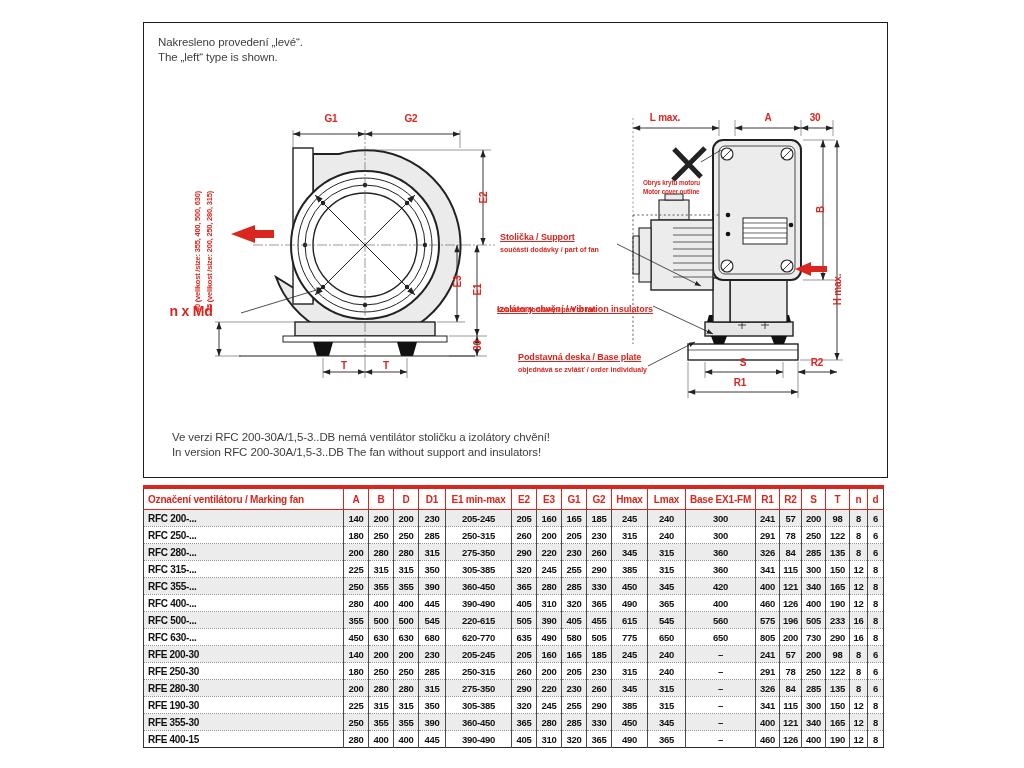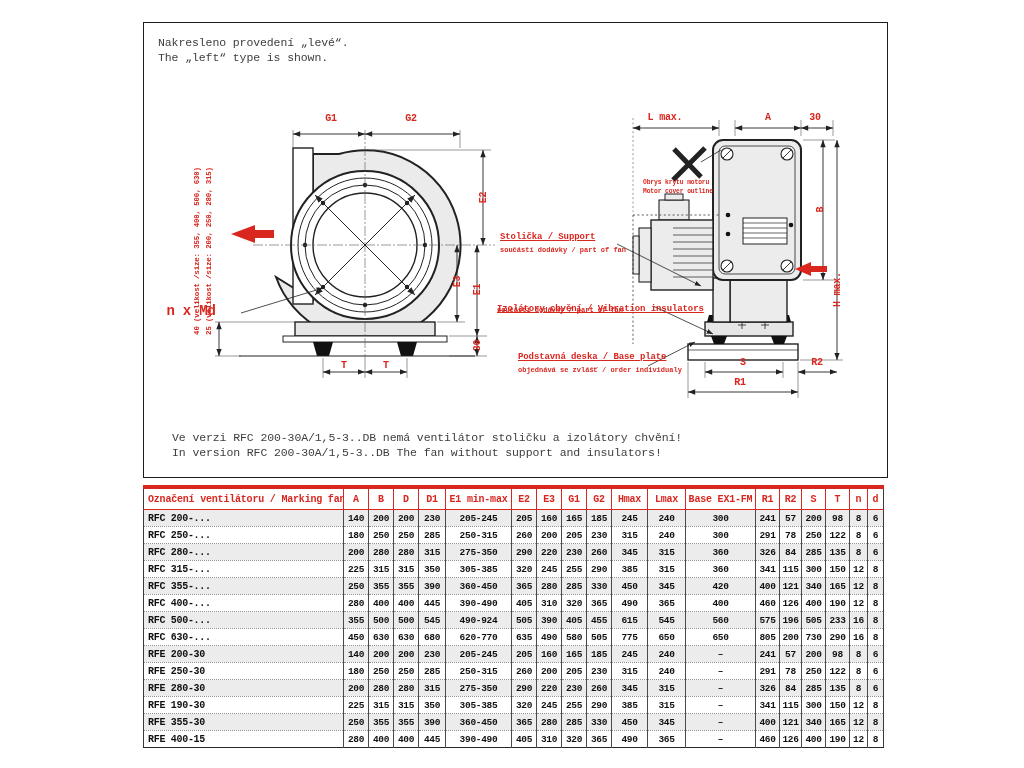--- a/index.html
+++ b/index.html
@@ -1,17 +1,17 @@
 <!DOCTYPE html>
 <html><head>
 <meta charset="utf-8">
 <style>
   html,body{margin:0;padding:0;background:#fff;}
   #page{position:relative;width:921px;height:768px;background:#fff;overflow:hidden;
-        font-family:Liberation Mono, monospace;padding-left:28px;}
+        font-family:Liberation Sans, sans-serif;padding-left:28px;}
   
   #frame{position:absolute;left:143px;top:22px;width:743px;height:454px;border:1.5px solid #1c1c1c;}
   .note{position:absolute;color:#3e3e3e;font-size:11.5px;line-height:1.32;letter-spacing:-0.1px;}
   
   #art{position:absolute;left:143px;top:22px;width:745px;height:456px;}
   
   .dim{position:absolute;color:#d9261f;font-weight:bold;font-size:10px;text-align:center;
        letter-spacing:-0.2px;white-space:nowrap;}
   .rot{transform:rotate(-90deg);}
   .dim.small{font-size:7.5px;font-weight:bold;}
@@ -402,21 +402,21 @@
           <td>190</td>
           <td>12</td>
           <td>8</td>
         </tr>
         <tr class="shade">
           <td class="c-name">RFC 500-...</td>
           <td>355</td>
           <td>500</td>
           <td>500</td>
           <td>545</td>
-          <td>490-924</td>
+          <td>220-615</td>
           <td>505</td>
           <td>390</td>
           <td>405</td>
           <td>455</td>
           <td>615</td>
           <td>545</td>
           <td>560</td>
           <td>575</td>
           <td>196</td>
           <td>505</td>

